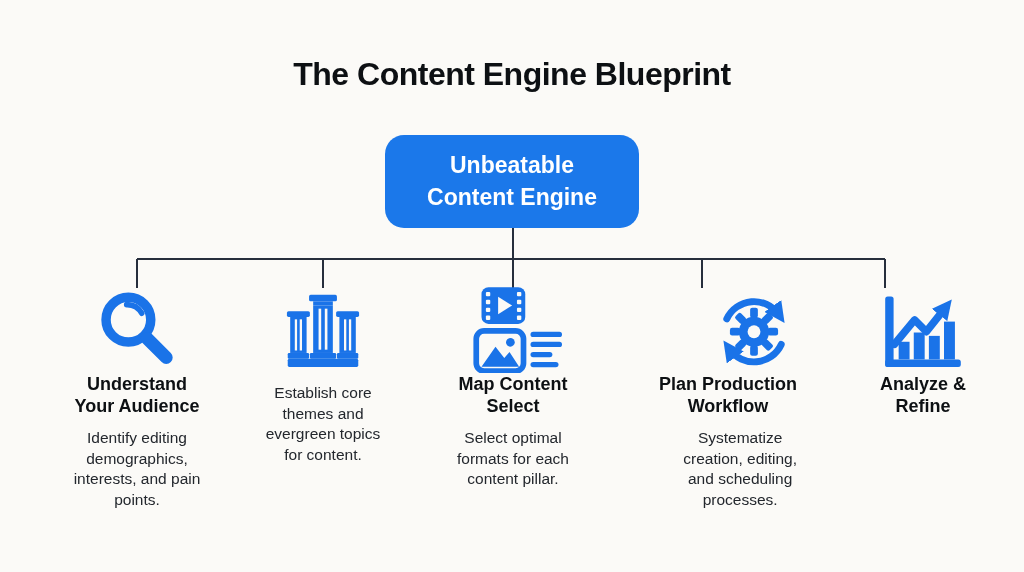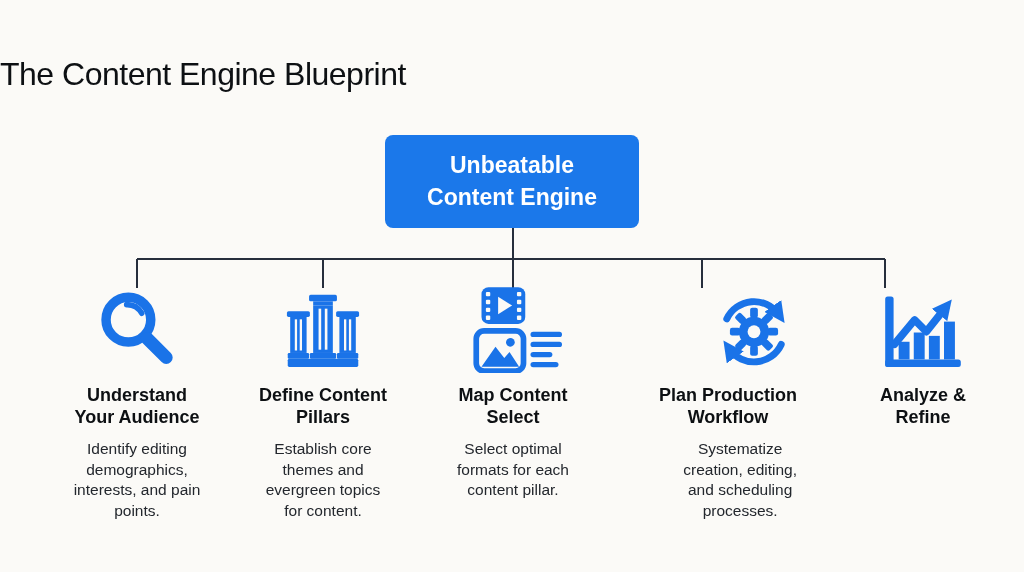--- a/index.html
+++ b/index.html
@@ -15,31 +15,32 @@
   html,body{width:1024px;height:572px;overflow:hidden;}
   body{
     position:relative;
     background:var(--bg);
     font-family:"Liberation Sans","DejaVu Sans",sans-serif;
     -webkit-font-smoothing:antialiased;
   }
   .title{
     position:absolute;
     top:56px;left:0;width:1024px;
+    text-align:center;
     font-size:32px;
-    font-weight:400;
+    font-weight:700;
     letter-spacing:-0.5px;
     color:var(--heading);
   }
   .root-node{
     position:absolute;
     left:385px;top:135px;
     width:254px;height:93px;
     background:var(--node-bg);
-    border-radius:8px;
+    border-radius:19px;
     display:flex;flex-direction:column;
     align-items:center;justify-content:center;
     color:var(--node-text);
     font-size:23px;font-weight:700;
     line-height:1.35;
     text-align:center;
   }
   .connector-svg{
     position:absolute;left:0;top:0;
     pointer-events:none;
@@ -54,21 +55,21 @@
   .col-1{left:42px;}
   .col-2{left:228px;}
   .col-3{left:418px;}
   .col-4{left:607px;align-items:flex-end;}
   .col-5{left:828px;}
   .icon-wrap{
     height:84px;
     display:flex;align-items:center;justify-content:center;
   }
   .col-title{
-    margin-top:13px;
+    margin-top:2px;
     font-size:18px;
     font-weight:700;
     line-height:1.2;
     color:var(--heading);
     white-space:pre-line;
   }
   .col-desc{
     margin-top:11px;
     font-size:15.5px;
     line-height:1.33;
@@ -124,22 +125,20 @@
       <rect x="15.6" y="37" width="2.8" height="38" class="bgf"></rect>
       <rect x="21.6" y="37" width="2.8" height="38" class="bgf"></rect>
       <rect x="7" y="78" width="26" height="7" rx="1.5" class="acc"></rect>
       <rect x="66" y="27" width="28" height="7" rx="2" class="acc"></rect>
       <rect x="70" y="34" width="20" height="44" class="acc"></rect>
       <rect x="75.6" y="37" width="2.8" height="38" class="bgf"></rect>
       <rect x="81.6" y="37" width="2.8" height="38" class="bgf"></rect>
       <rect x="67" y="78" width="26" height="7" rx="1.5" class="acc"></rect>
     </svg>
   </div>
-  <div class="col-title">Define Content
-Pillars</div>
   <div class="col-desc">Establish core
 themes and
 evergreen topics
 for content.</div>
 </div>
 
 <div class="column col-3">
   <div class="icon-wrap">
     <svg width="98" height="86" viewBox="0 0 112 98">
       <rect x="20" y="0" width="50" height="42" rx="8" class="acc"></rect>

